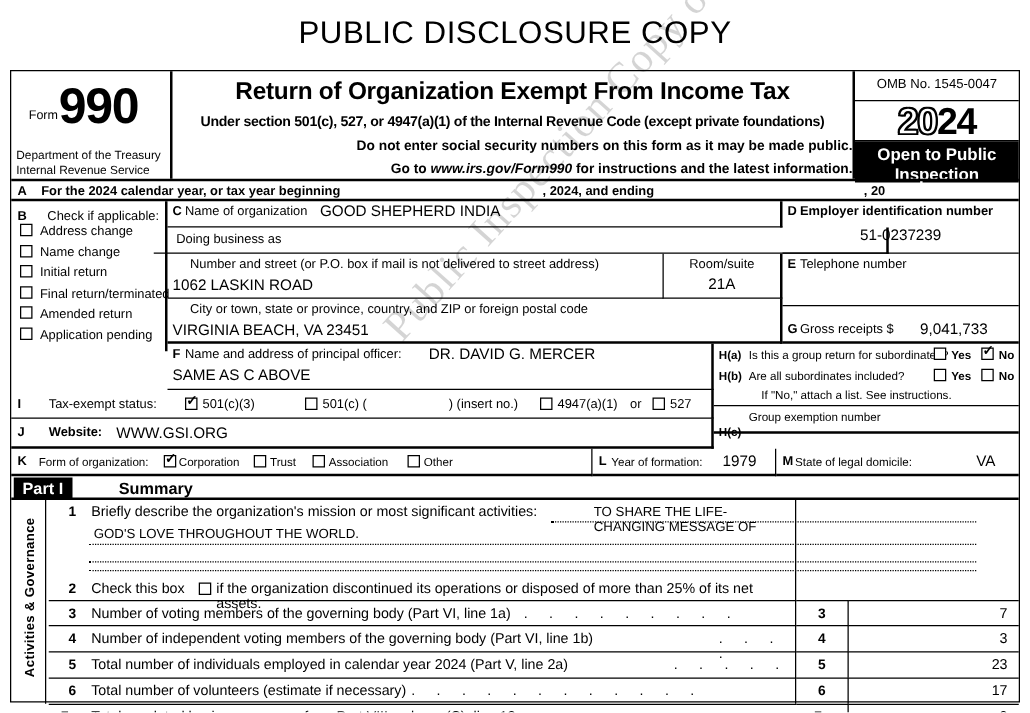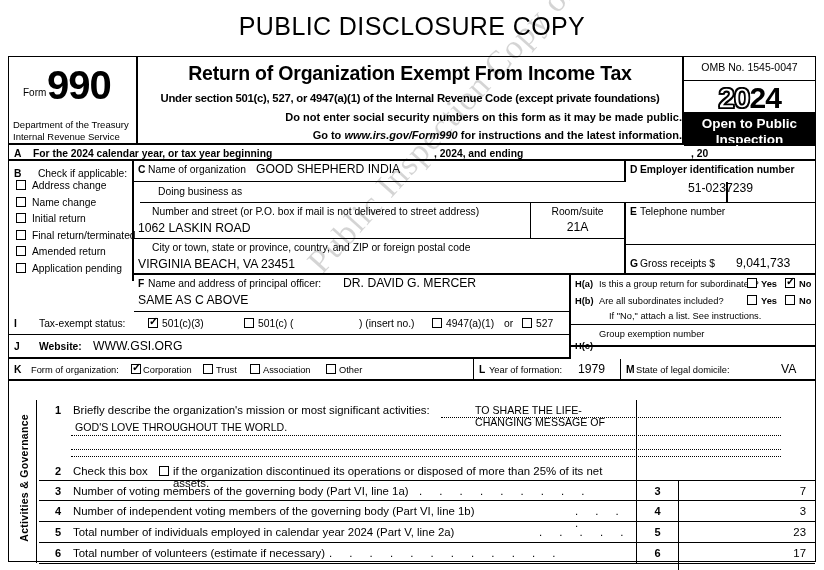--- a/index.html
+++ b/index.html
@@ -232,21 +232,21 @@
         <div class="cbrow"><span class="cbx"></span><span>Application pending</span></div>
       </div>
     </div>
 
     <div class="c thin-b thick-r" style="left:125px;top:104px;width:492px;height:21px;">
       <span class="lbl-b" style="position:absolute;left:4px;top:3px;">C</span>
       <span class="lbl" style="position:absolute;left:14px;top:3px;">Name of organization</span>
       <span class="val" style="position:absolute;left:122px;top:1px;">GOOD SHEPHERD INDIA</span>
     </div>
 
-    <div class="c thin-b thick-r" style="left:131px;top:125px;width:588px;height:21px;padding-left:29px;">
+    <div class="c thin-b thick-r" style="left:114px;top:125px;width:588px;height:21px;padding-left:29px;">
       <span class="lbl" style="position:absolute;left:18px;top:4px;">Doing business as</span>
       <span class="val" style="position:absolute;left:122px;top:2px;"></span>
     </div>
 
     <div class="c thin-b thin-r" style="left:125px;top:146px;width:397px;height:36px;">
       <span class="lbl" style="position:absolute;left:18px;top:3px;">Number and street (or P.O. box if mail is not delivered to street address)</span>
       <span class="val" style="position:absolute;left:4px;top:18px;">1062 LASKIN ROAD</span>
     </div>
     <div class="c thin-b thick-r" style="left:522px;top:146px;width:95px;height:36px;">
       <div class="lbl" style="text-align:center;padding-top:3px;">Room/suite</div>
@@ -344,20 +344,24 @@
       <span class="lbl-b" style="position:absolute;left:5px;top:5px;">L</span>
       <span class="sm" style="position:absolute;left:15px;top:6px;">Year of formation:</span>
       <span class="val" style="position:absolute;left:104px;top:3px;">1979</span>
     </div>
     <div class="c thick-b" style="left:612px;top:302px;width:194px;height:22px;">
       <span class="lbl-b" style="position:absolute;left:5px;top:5px;">M</span>
       <span class="sm" style="position:absolute;left:15px;top:6px;">State of legal domicile:</span>
       <span class="val" style="position:absolute;left:160px;top:3px;">VA</span>
     </div>
 
+    <div class="c thick-b" style="left:0;top:324px;width:806px;height:19px;">
+      <span class="parti-tag" style="position:absolute;left:2px;top:1px;">Part I</span>
+      <span class="parti-title" style="position:absolute;left:86px;top:2px;">Summary</span>
+    </div>
 
     <div class="c thin-r" style="left:0;top:343px;width:28px;height:163px;">
       <div class="vert" style="left:9px;top:14px;">Activities &amp; Governance</div>
     </div>
 
     <div class="c thin-r" style="left:28px;top:343px;width:600px;height:163px;"></div>
 
     <div class="c" style="left:30px;top:343px;width:598px;height:58px;">
       <span class="rownum" style="position:absolute;left:8px;top:4px;width:14px;">1</span>
       <span class="rowtxt" style="position:absolute;left:34px;top:4px;">Briefly describe the organization's mission or most significant activities:</span>

